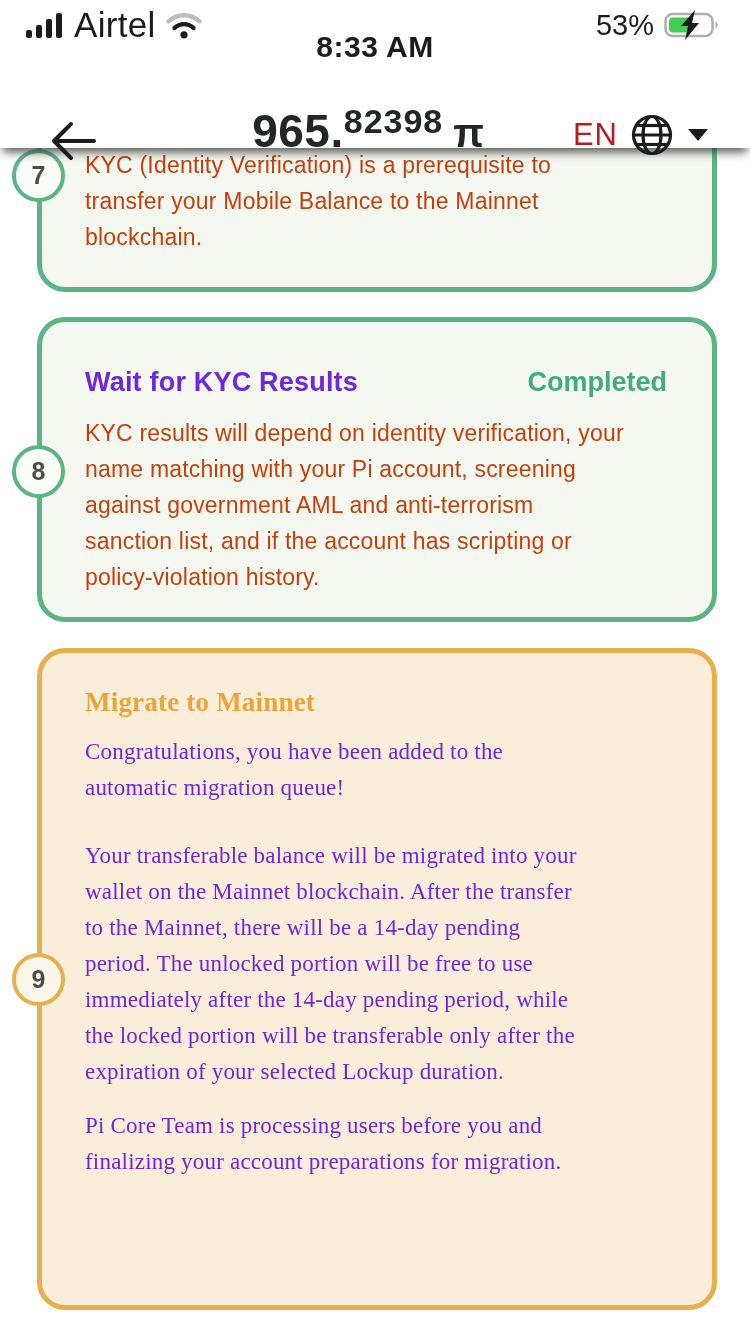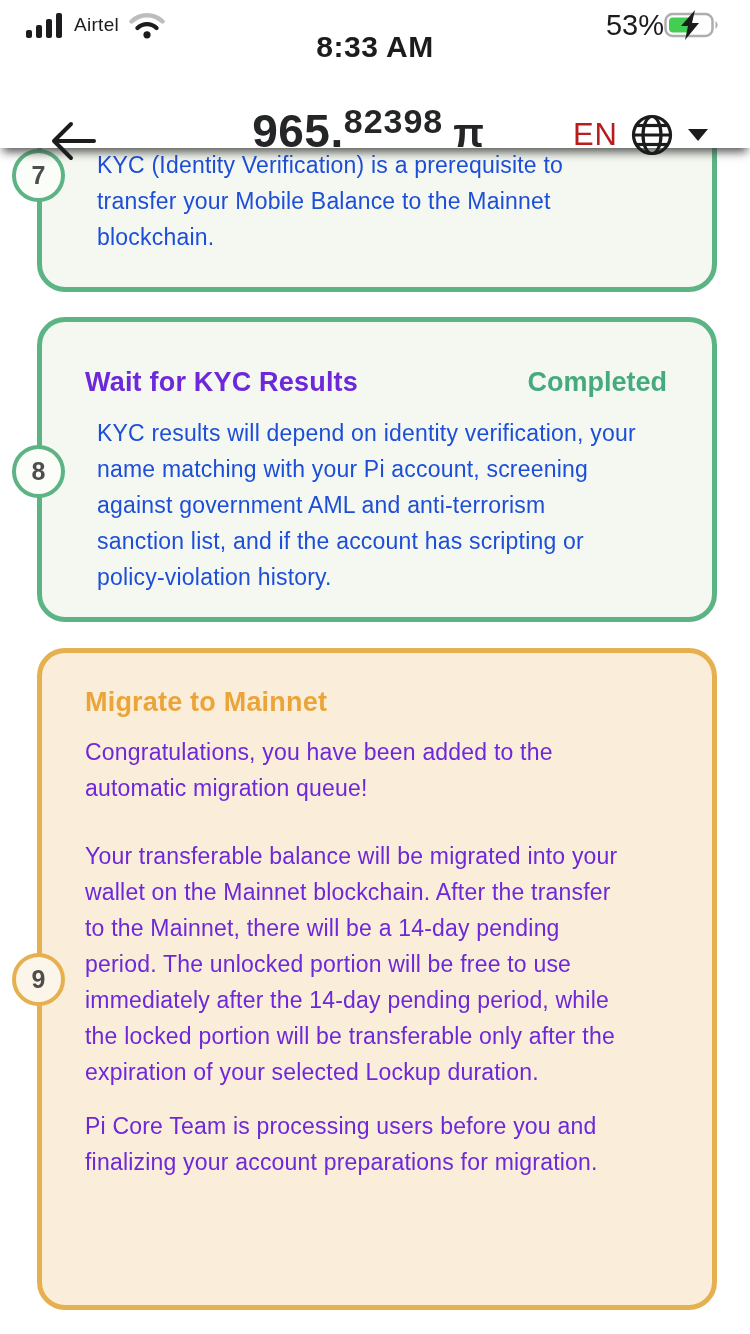--- a/index.html
+++ b/index.html
@@ -18,26 +18,26 @@
     background: #ffffff; z-index: 10;
     box-shadow: 0 7px 9px -3px rgba(55,55,55,0.85);
   }
   .statusbar {
     position: absolute; top: 0; left: 0; width: 750px; height: 44px;
     display: flex; align-items: center; justify-content: space-between;
     padding: 6px 26px 0 26px; box-sizing: border-box;
     color: #1c1c1e;
   }
   .sb-left { display: flex; align-items: center; gap: 10px; }
-  .sb-carrier { font-size: 19px; font-weight: 400; letter-spacing: 0.3px; }
+  .sb-carrier { font-size: 35px; font-weight: 400; letter-spacing: 0.3px; }
   .sb-time {
     position: absolute; left: 50%; top: 8px; transform: translateX(-50%);
     font-size: 30px; font-weight: 600; letter-spacing: 0.5px; margin-top: 22px;
   }
-  .sb-right { display: flex; align-items: center; }
+  .sb-right { display: flex; align-items: center; gap: 10px; }
   .sb-batt-pct { font-size: 29px; font-weight: 400; }
 
   .nav {
     position: absolute; top: 44px; left: 0; width: 750px; height: 104px;
   }
   .back-btn {
     position: absolute; left: 50px; top: 76px; width: 46px; height: 42px;
     background: none; border: none; padding: 0; cursor: pointer;
   }
   .balance {
@@ -63,27 +63,27 @@
   .content { position: absolute; inset: 0; z-index: 1; }
   .card {
     position: absolute; left: 37px; width: 680px;
     border-radius: 28px; box-sizing: border-box; border: 5px solid;
   }
   .card.green { border-color: #5cb485; background: #f4f8f0; }
   .card.orange { border-color: #e7b04e; background: #faeeda; }
 
   .card7 { top: 58px; height: 234px; padding: 84px 12px 0 43px; }
   .card8 { top: 317px; height: 305px; padding: 33px 12px 0 43px; }
-  .card9 { top: 648px; height: 662px; padding: 34px 12px 0 43px; }
+  .card9 { top: 648px; height: 662px; padding: 34px 12px 0 43px; font-family: Liberation Serif, serif; }
 
   .body-text {
     font-size: 23px; line-height: 36px; white-space: pre;
     letter-spacing: 0.2px;
   }
-  .green-text { color: #1d4ed8; margin-left: 12px; }
+  .green-text { color: #c2410c; }
   .orange-text { color: #6d28d9; }
 
   .head-row {
     display: flex; justify-content: space-between; align-items: baseline;
     padding-right: 33px; 
   }
   .card-title { font-size: 27px; font-weight: 700; letter-spacing: 0.2px; }
   .green-title { color: #6d28d9; margin-top: 12px; }
   .orange-title { color: #eba438; }
   .status-completed { font-size: 27px; font-weight: 700; color: #45aa7e; }

